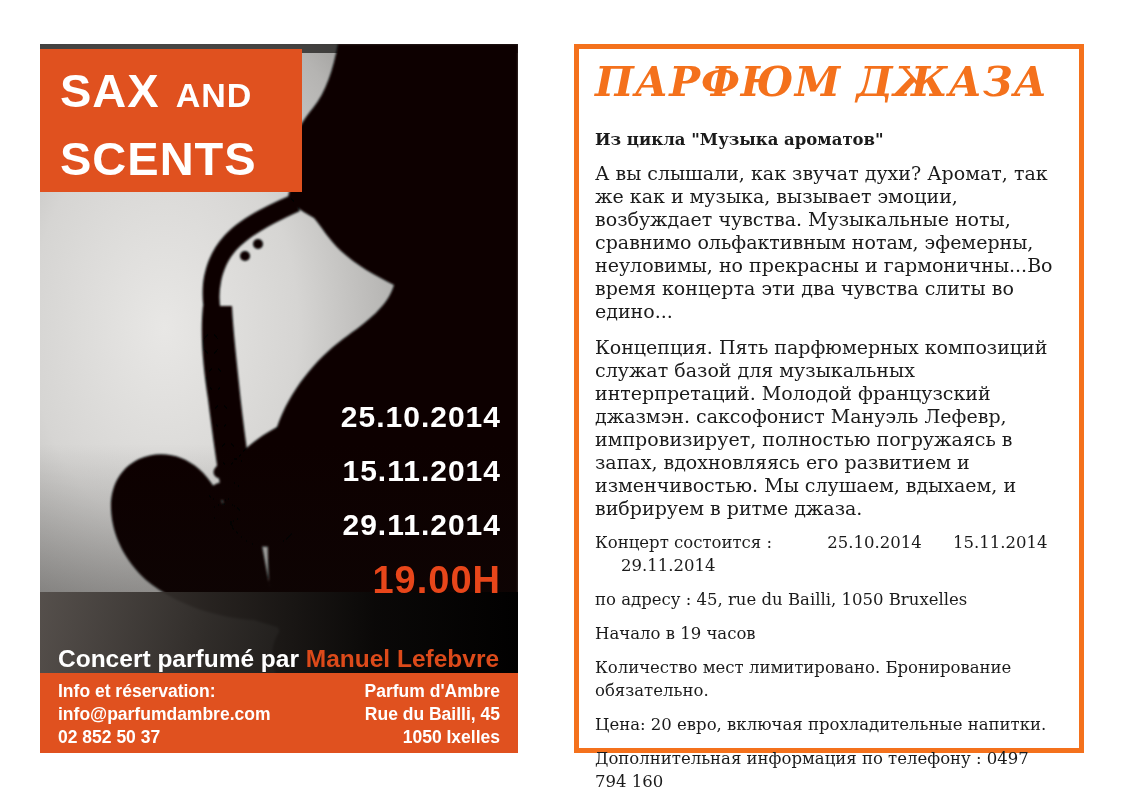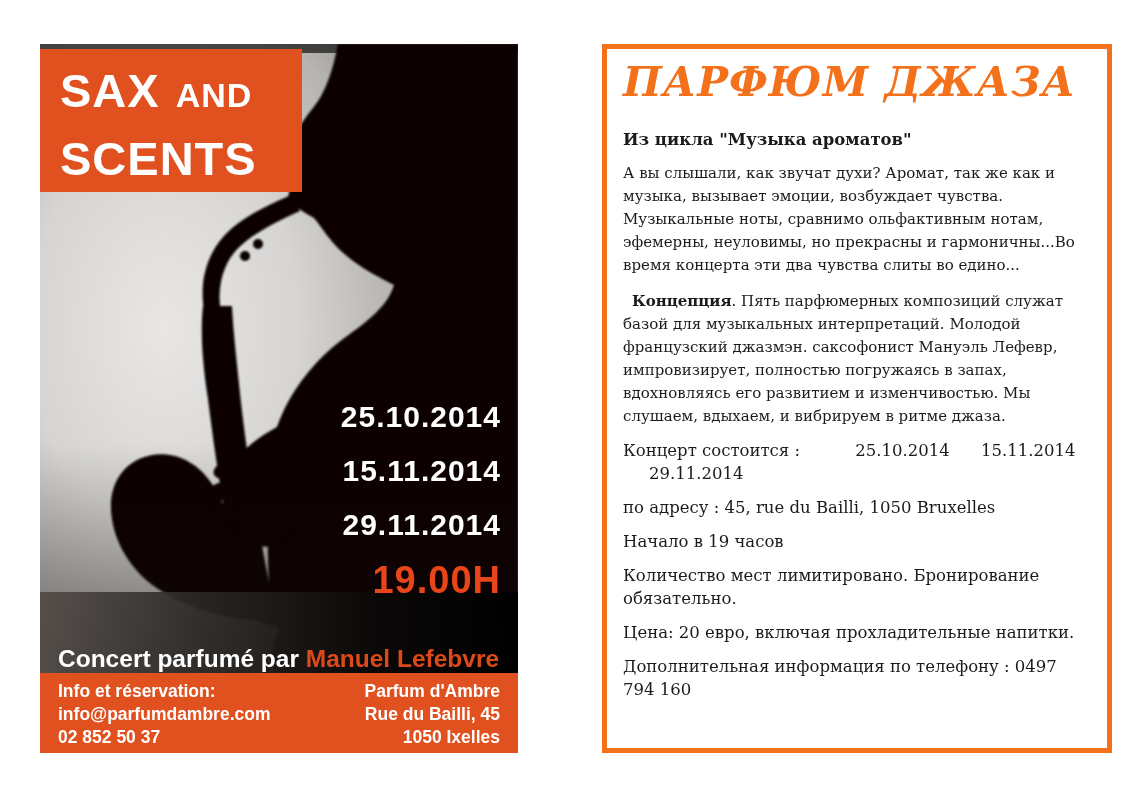--- a/index.html
+++ b/index.html
@@ -23,28 +23,28 @@
   .tagline{position:absolute;left:18px;top:566px;width:450px;color:#fff;
            font-weight:bold;font-size:24.5px;line-height:26.5px;white-space:nowrap;margin-top:36px;}
   .tagline .name{color:#DC4A1A;}
 
   .poster-footer{position:absolute;left:0;bottom:0;width:100%;height:80px;background:#E0511F;
                  box-sizing:border-box;padding:7px 18px 0 18px;display:flex;justify-content:space-between;
                  color:#fff;font-weight:bold;font-size:17.5px;line-height:23px;}
   .pf-right{text-align:right;}
 
   
-  .doc{position:absolute;left:602px;top:44px;width:510px;height:709px;box-sizing:border-box;
+  .doc{position:absolute;left:574px;top:44px;width:510px;height:709px;box-sizing:border-box;
        background:#fff;border:5px solid #F4711C;padding:8px 16px 0 16px;
        font-family:"DejaVu Serif",serif;color:#1b1b1b;}
   .doc-title{color:#F4711C;font-size:41px;font-weight:bold;font-style:italic;
              letter-spacing:1px;line-height:1.15;margin-top:2px;white-space:nowrap;}
   .doc-sub{margin-top:24px;font-size:16.5px;font-weight:bold;}
-  .para{margin-top:13px;font-size:15px;line-height:23px;}
-  .para b{font-weight:bold;margin-left:9px;}
+  .para{margin-top:13px;font-size:19px;line-height:23px;}
+  .para b{font-weight:normal;}
   .doc-venue{margin-top:30px;font-size:16.5px;line-height:23px;}
   .doc-row{margin-top:11px;font-size:16.5px;line-height:23px;}
   .concert-row span{display:inline-block;}
   .concert-row .d1{margin-left:50px;}
   .concert-row .d2{margin-left:26px;}
   .concert-row .d3{margin-left:26px;}
 </style>
 </head>
 <body>
 

